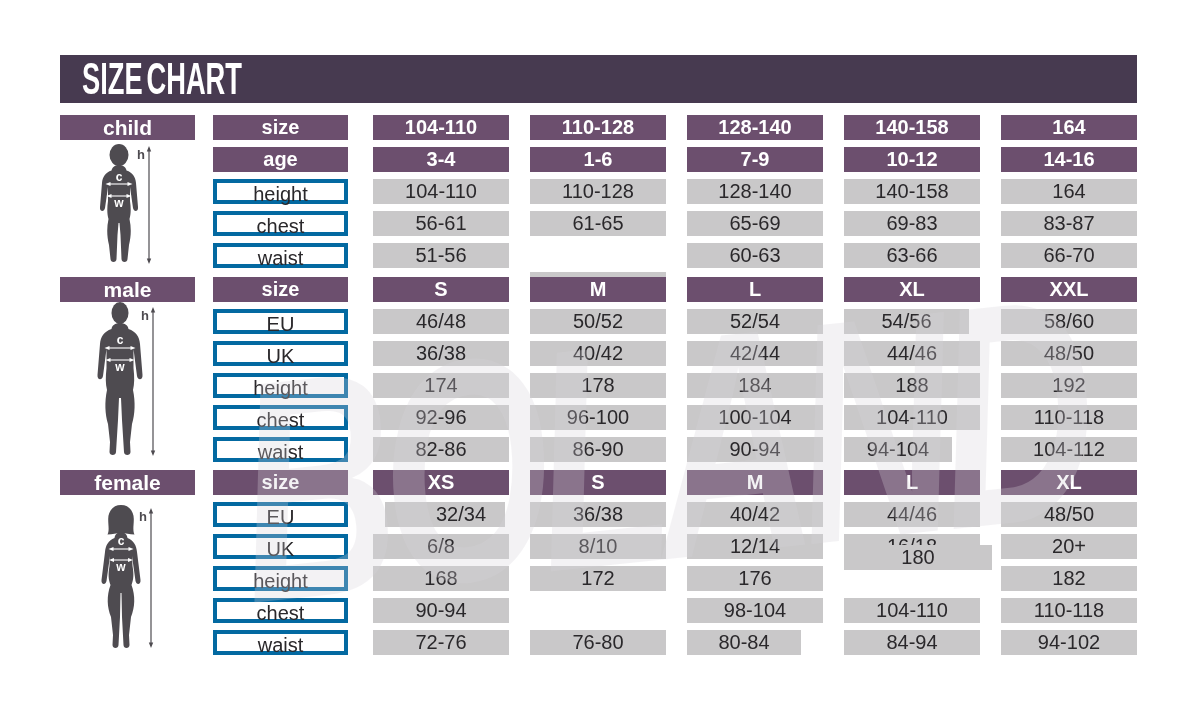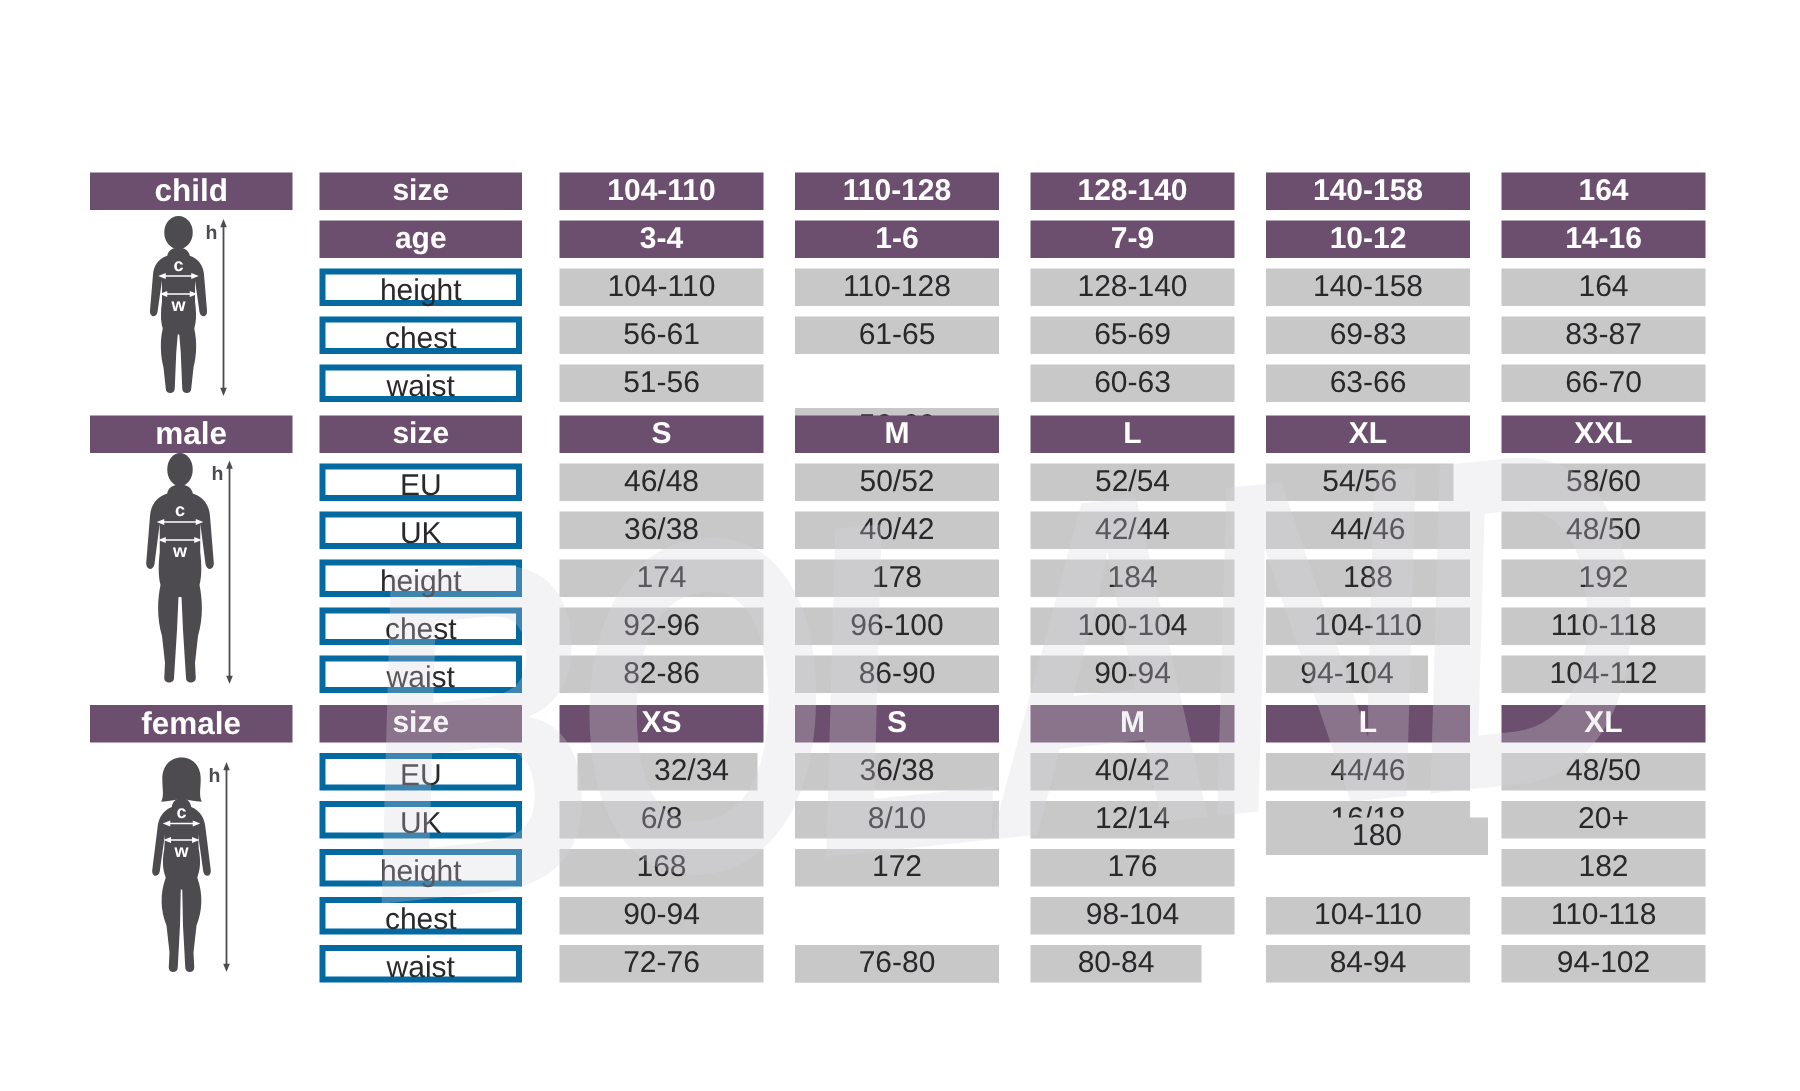--- a/index.html
+++ b/index.html
@@ -34,20 +34,23 @@
     font-weight:bold;font-style:italic;font-size:300px;line-height:1;
     color:#d7d3da;opacity:0.28;transform:rotate(-6deg) scale(0.72,1.05);
     letter-spacing:-0.06em;pointer-events:none;user-select:none;white-space:nowrap;
   }
 </style>
 </head>
 <body>
 
 <div class="canvas">
 
+  <header class="titlebar">
+    <span class="title">SIZE CHART</span>
+  </header>
 
   <div id="table-layer">
       <div class="section-bar" style="top: 115px;">child</div>
       <div class="cell hdr" style="left: 213px; top: 115px; width: 135px;">size</div>
       <div class="cell hdr" style="left: 373px; top: 115px; width: 136px;">104-110</div>
       <div class="cell hdr" style="left: 530px; top: 115px; width: 136px;">110-128</div>
       <div class="cell hdr" style="left: 687px; top: 115px; width: 136px;">128-140</div>
       <div class="cell hdr" style="left: 844px; top: 115px; width: 136px;">140-158</div>
       <div class="cell hdr" style="left: 1001px; top: 115px; width: 136px;">164</div>
       <div class="cell hdr" style="left: 213px; top: 147px; width: 135px;">age</div>

